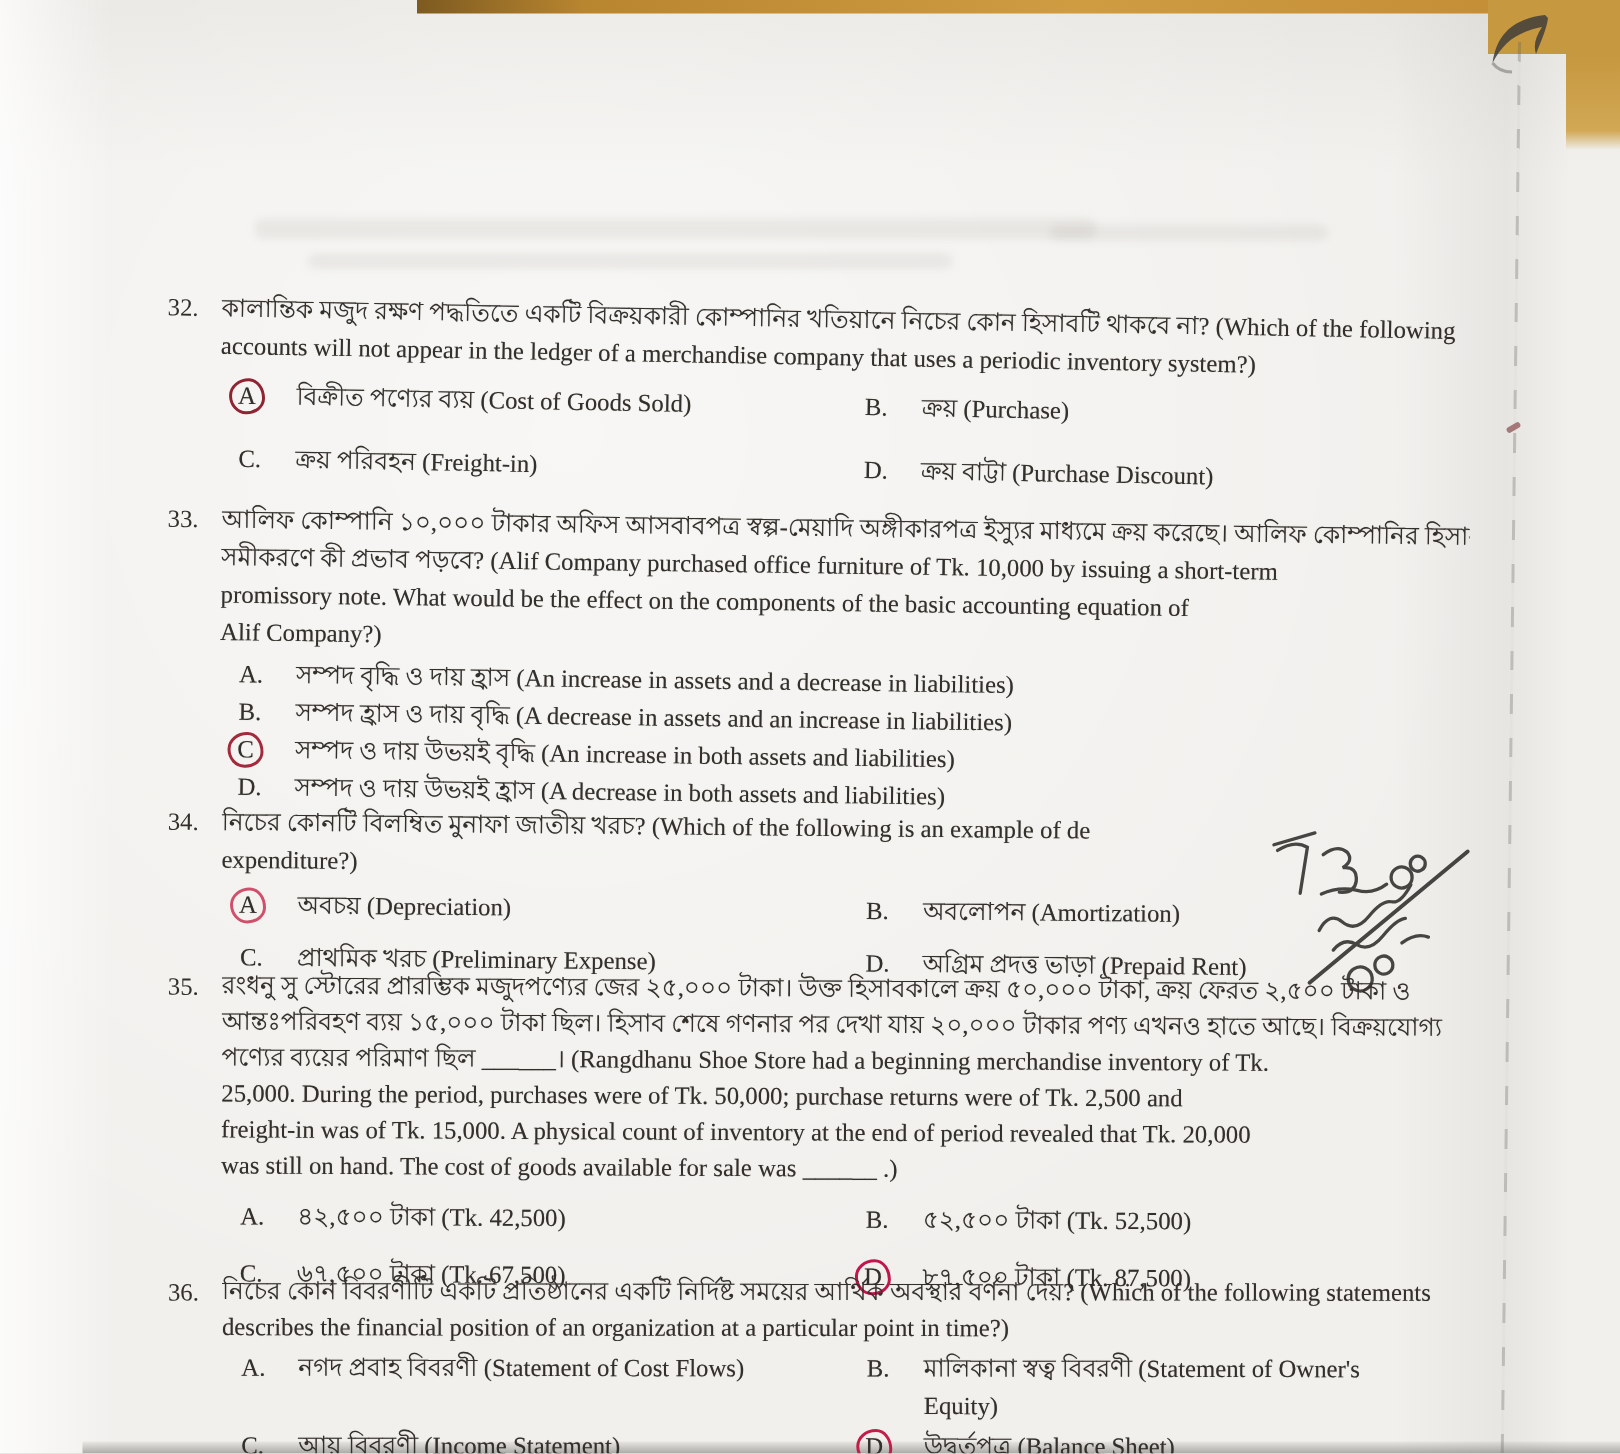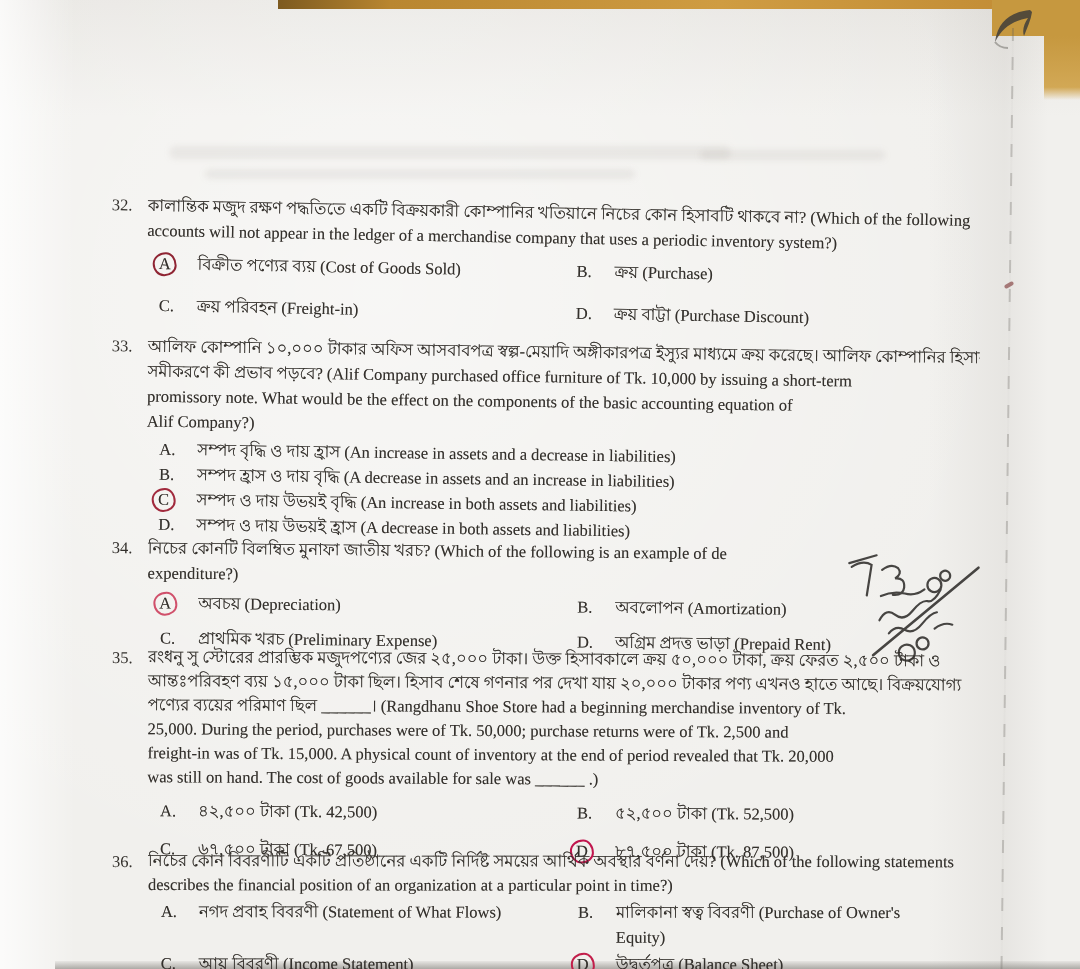--- a/index.html
+++ b/index.html
@@ -227,25 +227,25 @@
   <div class="question q36">
     <div class="q-num">36.</div>
     <div class="q-body">
       <div class="q-text">
         <p>নিচের কোন বিবরণীটি একটি প্রতিষ্ঠানের একটি নির্দিষ্ট সময়ের আর্থিক অবস্থার বর্ণনা দেয়? (Which of the following statements</p>
         <p>describes the financial position of an organization at a particular point in time?)</p>
       </div>
       <div class="opts opt-grid">
         <div class="opt col1">
           <span class="letter">A.</span>
-          <span class="opt-text">নগদ প্রবাহ বিবরণী (Statement of What Flows)</span>
+          <span class="opt-text">নগদ প্রবাহ বিবরণী (Statement of Cost Flows)</span>
         </div>
         <div class="opt col2">
           <span class="letter">B.</span>
-          <span class="opt-text">মালিকানা স্বত্ব বিবরণী (Purchase of Owner's Equity)</span>
+          <span class="opt-text">মালিকানা স্বত্ব বিবরণী (Statement of Owner's Equity)</span>
         </div>
         <div class="opt col1">
           <span class="letter">C.</span>
           <span class="opt-text">আয় বিবরণী (Income Statement)</span>
         </div>
         <div class="opt col2">
           <span class="letter"><b class="mark" style="border-color: rgb(194, 30, 74);">D</b></span>
           <span class="opt-text">উদ্বর্তপত্র (Balance Sheet)</span>
         </div>
       </div>

